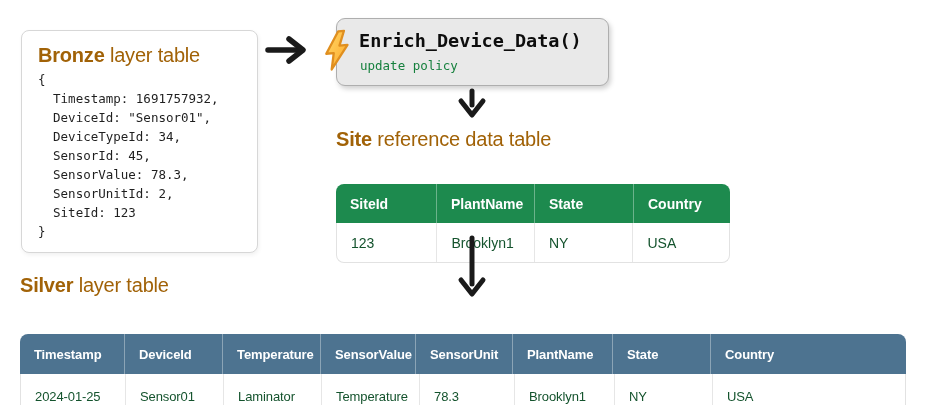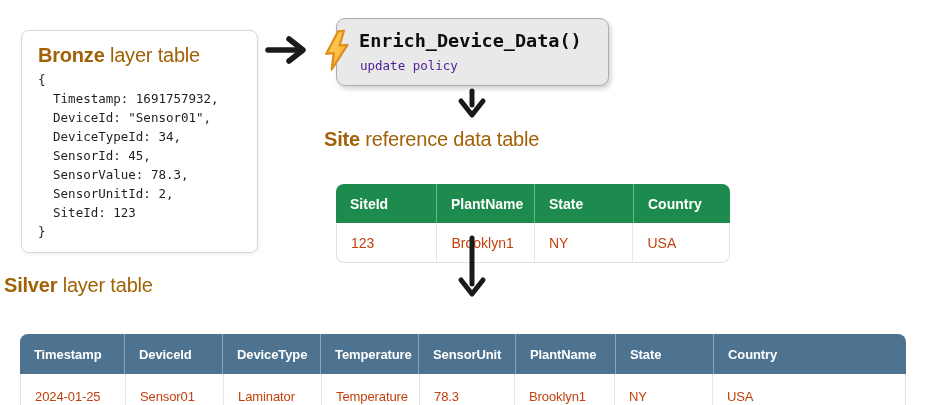--- a/index.html
+++ b/index.html
@@ -57,67 +57,67 @@
     font-weight: 700;
     font-size: 18.5px;
     color: #0d0d0d;
     white-space: nowrap;
     text-align: center;
   }
   .fn-sub {
     position: absolute; left: 23px; top: 39px;
     font-family: "DejaVu Sans Mono", "Liberation Mono", monospace;
     font-size: 12.5px;
-    color: #4c1d95;
+    color: #15803d;
     white-space: nowrap;
   }
   .bolt { left: 322px; top: 29px; width: 30px; height: 43px; transform: rotate(-5deg); }
 
   
   .arrow-stroke { stroke: var(--arrow, #1a1a1a); fill: none; }
 
   
   .flow-table { border-radius: 8px; }
   .t-head {
     display: flex;
     color: #ffffff;
     font-weight: 700;
     border-radius: 8px 8px 0 0;
     overflow: hidden;
     margin-top: 28px;
   }
   .t-row {
     display: flex;
     background: #ffffff;
-    color: #c2410c;
+    color: #14532d;
     border: 1px solid #e2e2e2;
     border-top: none;
     border-radius: 0 0 8px 8px;
     overflow: hidden;
   }
   .cell {
     display: flex;
     align-items: center;
     padding-left: 14px;
     white-space: nowrap;
     overflow: hidden;
   }
   .t-head .cell + .cell { border-left: 1px solid rgba(255,255,255,0.35); }
   .t-row  .cell + .cell { border-left: 1px solid #e6e6e6; }
 
   
-  .site-title { left: 324px; top: 128px; }
+  .site-title { left: 336px; top: 128px; }
   .site-table { left: 336px; top: 156px; width: 394px; font-size: 14px; }
   .site-table .t-head { background: var(--site_header, #1d8a4e); height: 39px; }
   .site-table .t-row  { height: 40px; }
   .site-c0 { width: 100px; } .site-c1 { width: 98px; }
   .site-c2 { width: 99px; }  .site-c3 { width: 97px; }
 
   
-  .silver-title { left: 4px; top: 274px; }
+  .silver-title { left: 20px; top: 274px; }
   .silver-table { left: 20px; top: 306px; width: 886px; font-size: 13px; letter-spacing: -0.1px; }
   .silver-table .t-head { background: var(--silver_header, #4d7390); height: 40px; }
   .silver-table .t-row  { height: 46px; }
   .sil-c0 { width: 104px; } .sil-c1 { width: 98px; } .sil-c2 { width: 98px; }
   .sil-c3 { width: 98px; }  .sil-c4 { width: 95px; } .sil-c5 { width: 97px; text-align: right; }
   .sil-c6 { width: 100px; } .sil-c7 { width: 98px; } .sil-c8 { width: 98px; }
 </style>
 </head>
 <body>
 
@@ -181,22 +181,22 @@
     <line class="arrow-stroke" x1="17" y1="3" x2="17" y2="49" stroke-width="5" stroke-linecap="round"></line>
     <path class="arrow-stroke" d="M6 45 L17 59 L28 45" stroke-width="5" stroke-linecap="round" stroke-linejoin="round"></path>
   </svg>
 
   <div class="abs panel-title silver-title"><span class="b">Silver</span><span> layer table</span></div>
 
   <div class="abs flow-table silver-table">
     <div class="t-head">
       <div class="cell sil-c0">Timestamp</div>
       <div class="cell sil-c1">DeviceId</div>
-      <div class="cell sil-c2">DeviceType</div>
       <div class="cell sil-c3">Temperature</div>
+      <div class="cell sil-c4">SensorValue</div>
       <div class="cell sil-c5">SensorUnit</div>
       <div class="cell sil-c6">PlantName</div>
       <div class="cell sil-c7">State</div>
       <div class="cell sil-c8">Country</div>
     </div>
     <div class="t-row">
       <div class="cell sil-c0">2024-01-25</div>
       <div class="cell sil-c1">Sensor01</div>
       <div class="cell sil-c2">Laminator</div>
       <div class="cell sil-c3">Temperature</div>

